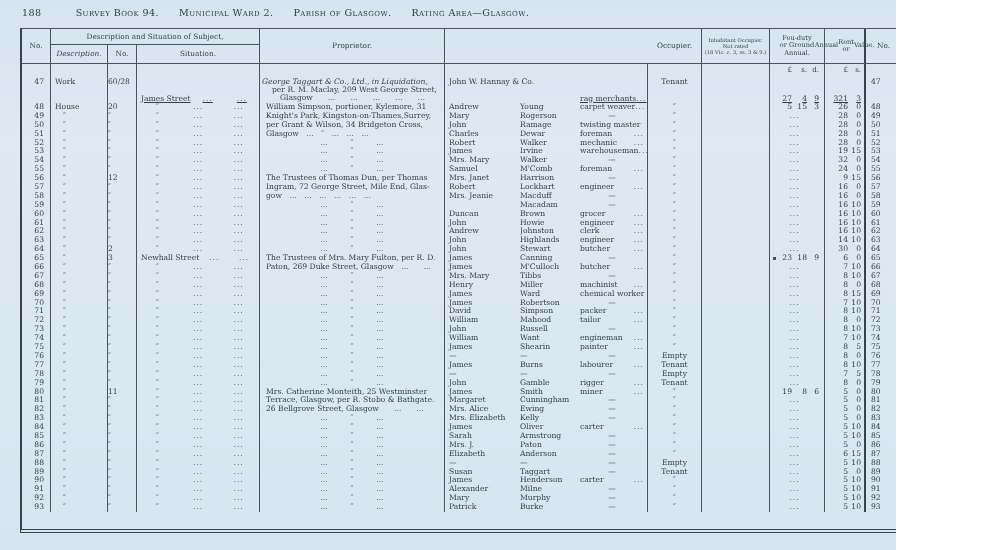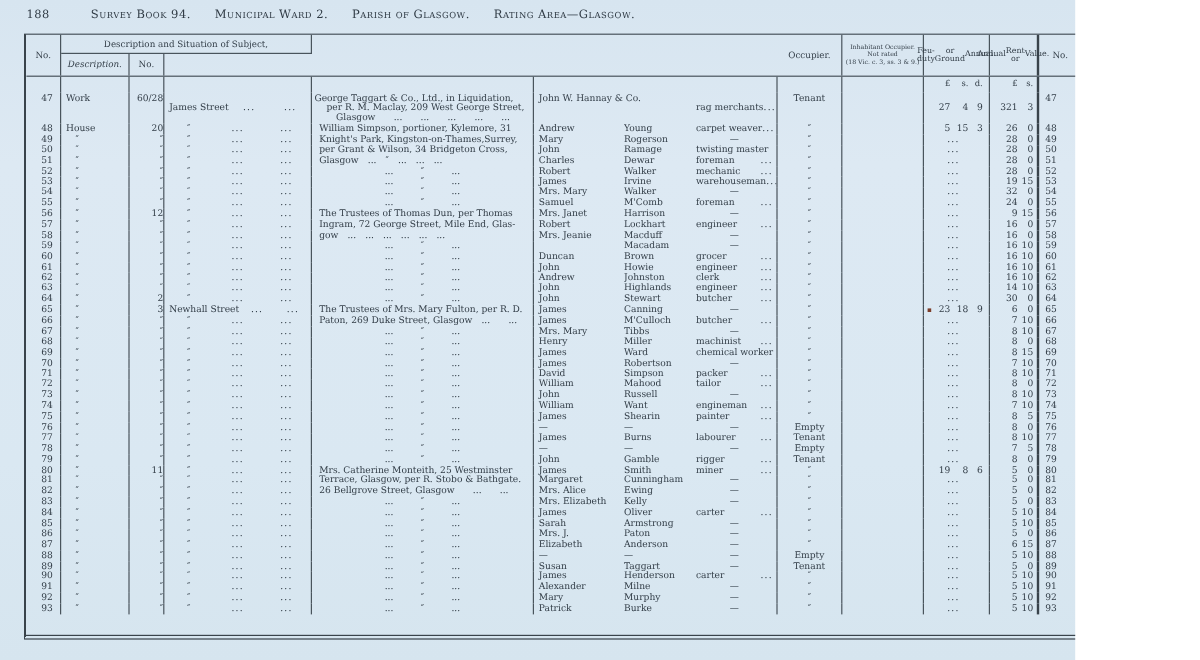--- a/index.html
+++ b/index.html
@@ -18,31 +18,31 @@
   .hc{display:flex;align-items:center;justify-content:center;text-align:center;line-height:8px;}
   .h-no{grid-column:1;grid-row:1/3;border-right:1px solid #49545c;}
   .h-group{grid-column:2/5;grid-row:1;border-right:1px solid #49545c;border-bottom:1px solid #49545c;}
   .h-desc{grid-column:2;grid-row:2;border-right:1px solid #49545c;font-style:italic;}
   .h-num{grid-column:3;grid-row:2;border-right:1px solid #49545c;}
   .h-sit{grid-column:4;grid-row:2;border-right:1px solid #49545c;}
   .h-prop{grid-column:5;grid-row:1/3;border-right:1px solid #49545c;}
   .h-ten{grid-column:6/9;grid-row:1/3;border-right:1px solid #49545c;}
   .h-occr{grid-column:9;grid-row:1/3;border-right:1px solid #49545c;}
   .h-inh{grid-column:10;grid-row:1/3;border-right:1px solid #49545c;flex-direction:column;font-size:5.2px;line-height:6.2px;}
-  .h-feu{grid-column:11;grid-row:1/3;border-right:1px solid #49545c;flex-direction:row;font-size:6.6px;line-height:7.4px;}
+  .h-feu{grid-column:11;grid-row:1/3;border-right:1px solid #49545c;flex-direction:column;font-size:6.6px;line-height:7.4px;}
   .h-rent{grid-column:12;grid-row:1/3;border-right:2px solid #39434b;flex-direction:row;font-size:6.6px;line-height:7.4px;}
   .h-no2{grid-column:13;grid-row:1/3;border-right:1px solid #49545c;}
   .h-rem{grid-column:14;grid-row:1/3;}
   
   .c{white-space:nowrap;overflow:hidden;box-sizing:border-box;}
   .row{height:8.9px;font-size:7.6px;line-height:8.9px;}
   .c-no{text-align:right;padding-right:6px;border-right:1px solid #49545c;}
   .c-desc{padding-left:4px;border-right:1px solid #49545c;}
   .c-desc.dit{padding-left:12px;}
-  .c-num{text-align:right;border-right:1px solid #49545c;}
+  .c-num{text-align:left;border-right:1px solid #49545c;}
   .c-sit{display:flex;border-right:1px solid #49545c;}
   .c-sit .sname{flex:1;text-align:center;}
   .c-sit .sdots{flex:1;text-align:center;letter-spacing:1px;}
   .c-sit.named .sname{flex:0 0 auto;padding-left:4px;text-align:left;}
   .c-prop{border-right:1px solid #49545c;}
   .c-prop.ctr{text-align:center;}
   .c-prop.lft{padding-left:6px;}
   .c-first{padding-left:4px;}
   .c-occ{display:flex;border-right:1px solid #49545c;padding-right:3px;}
   .otext{flex:1;}
@@ -60,24 +60,24 @@
   .rl{width:22px;text-align:right;}
   .rs{width:13px;text-align:right;}
   .c-no2{padding-left:5px;border-right:1px solid #49545c;}
   
   .units{height:13px;font-size:7px;line-height:13px;}
   .units .c-feu,.units .c-rent{align-items:center;}
   
   .row47{height:26px;font-size:7.6px;line-height:8.4px;}
   .row47 .c{padding-top:.5px;}
   .row47 .c-tname{grid-column:6/8;padding-left:4px;}
-  .row47 .pl1{padding-left:2px;}
+  .row47 .pl1{padding-left:2px;font-style:italic;}
   .row47 .pl2{padding-left:12px;}
   .row47 .pl3{padding-left:20px;}
-  .row47 .c-sit,.row47 .c-occ,.row47 .c-feu,.row47 .c-rent{align-items:center;}
+  .row47 .c-sit,.row47 .c-occ,.row47 .c-feu,.row47 .c-rent{align-items:flex-end;text-decoration:underline;}
   .row47 .c-feu,.row47 .c-rent{line-height:8.4px;}
 </style>
 </head>
 <body>
 
 <div class="page">
 
   <div class="pagehead">
     <span class="pagenum">188</span>
     <span>Survey Book 94.</span>
@@ -86,20 +86,22 @@
     <span>Rating Area—Glasgow.</span>
   </div>
 
   <div class="vtable">
 
     <div class="grid thead">
       <div class="hc h-no">No.</div>
       <div class="hc h-group">Description and Situation of Subject,</div>
       <div class="hc h-desc">Description.</div>
       <div class="hc h-num">No.</div>
+      <div class="hc h-sit">Situation.</div>
+      <div class="hc h-prop">Proprietor.</div>
       <div class="hc h-occr">Occupier.</div>
       <div class="hc h-inh">
         <span>Inhabitant Occupier.</span>
         <span>Not rated</span>
         <span>(18 Vic. c. 3, ss. 3 &amp; 9.)</span>
       </div>
       <div class="hc h-feu">
         <span>Feu-duty</span>
         <span>or Ground</span>
         <span>Annual.</span>

